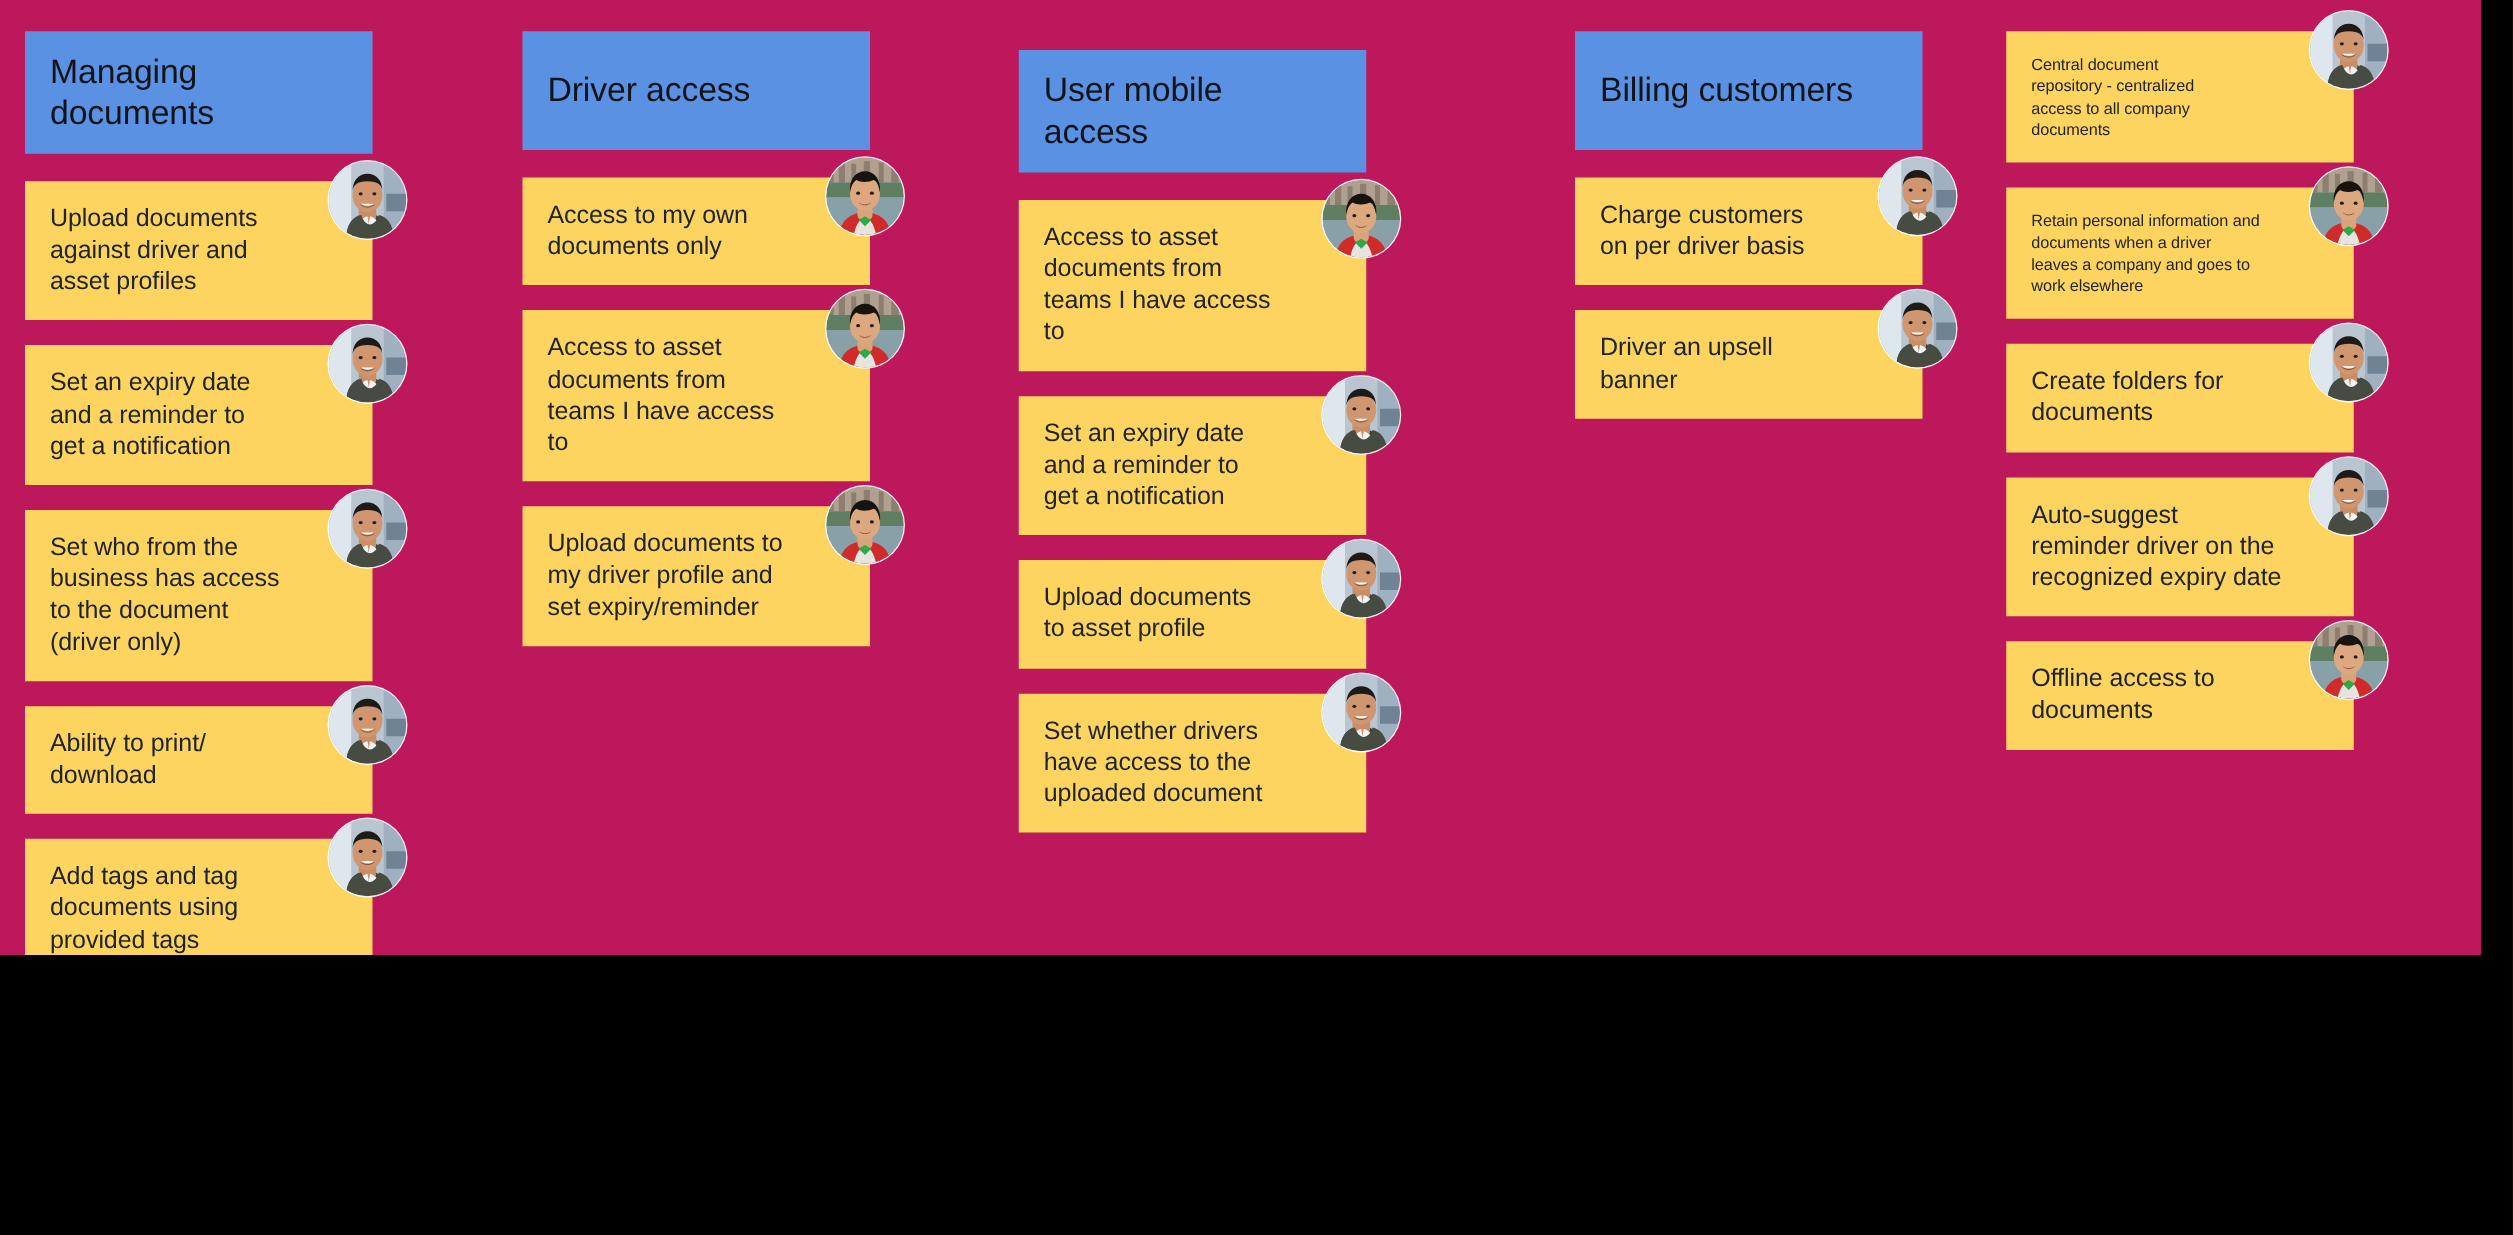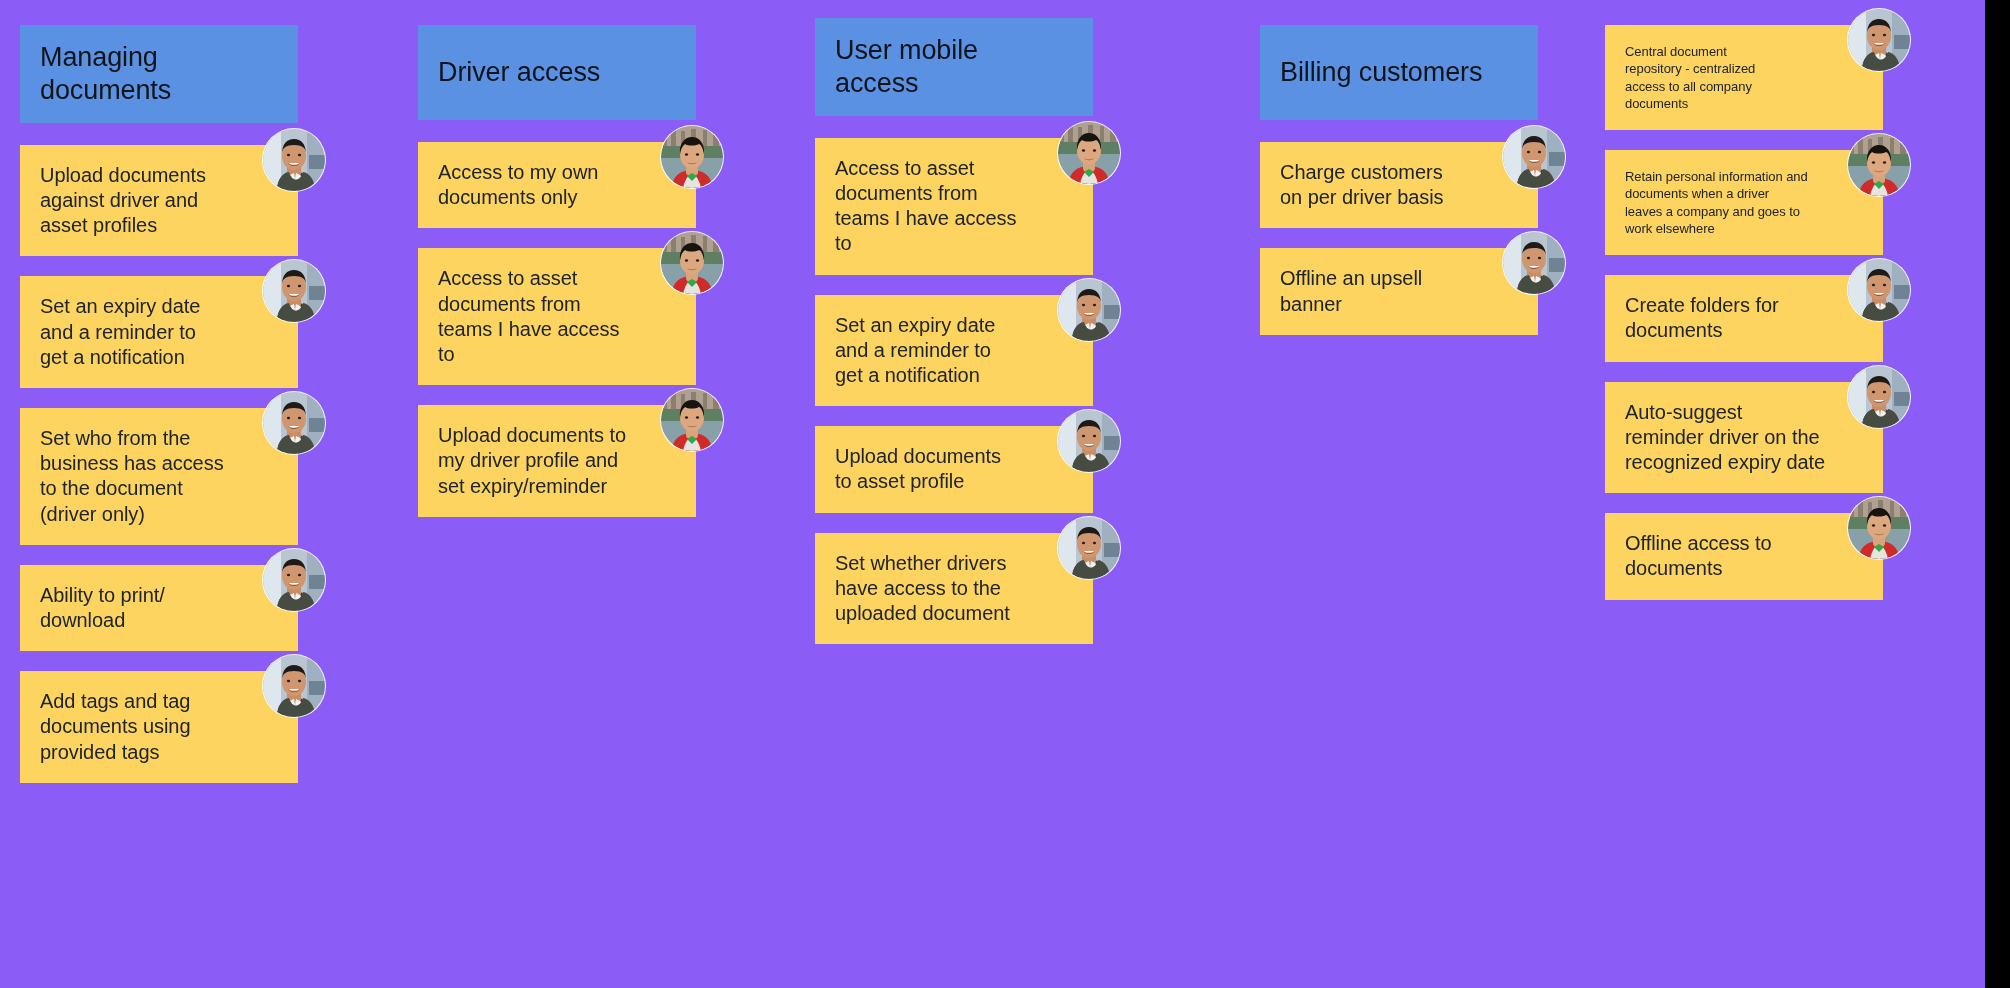--- a/index.html
+++ b/index.html
@@ -10,22 +10,22 @@
   body {
     width: 2010px;
     height: 988px;
     overflow: hidden;
     font-family: "Liberation Sans", sans-serif;
   }
 
   #board {
     position: relative;
     width: 1985px;
-    height: 988px;
-    background: #8b5cf6;
+    height: 764px;
+    background: #be185d;
     overflow: hidden;
   }
 
   .column {
     position: absolute;
     top: 0;
     width: 278px;
   }
 
   .col-header {
@@ -383,21 +383,21 @@
         <ellipse cx="31" cy="29" rx="12" ry="13.5" fill="#dda77f"></ellipse>
         <path d="M19 28c-1-11 5-17 12-17s13 6 12 17c-1-5-2-9-5-10-4 2-11 2-14 0-3 2-4 5-5 10z" fill="#17130f"></path>
         <ellipse cx="25.5" cy="28.5" rx="1.6" ry="1.3" fill="#221c16"></ellipse>
         <ellipse cx="36.5" cy="28.5" rx="1.6" ry="1.3" fill="#221c16"></ellipse>
         <path d="M26 36c3 2 7 2 10 0-2 3-8 3-10 0z" fill="#8a573b"></path>
       </g>
     </svg>
         </div>
       </div>
     </div>
-    <div class="column" style="left: 815px; top: 18px;">
+    <div class="column" style="left: 815px; top: 40px;">
       <div class="col-header">
         <span style="white-space: pre-line;">User mobile
 access</span>
       </div>
       <div class="card-wrap">
         <div class="card">
           <div class="card-text">Access to asset
 documents from
 teams I have access
 to</div>
@@ -561,21 +561,21 @@
         <ellipse cx="25.5" cy="26" rx="1.6" ry="1.3" fill="#23201c"></ellipse>
         <ellipse cx="36.5" cy="26" rx="1.6" ry="1.3" fill="#23201c"></ellipse>
         <path d="M25 34c3 3 9 3 12 0-2 4-10 4-12 0z" fill="#7d4e36"></path>
         <path d="M26 34h10c-1 2-9 2-10 0z" fill="#ffffff"></path>
       </g>
     </svg>
         </div>
       </div>
       <div class="card-wrap">
         <div class="card">
-          <div class="card-text">Offline an upsell
+          <div class="card-text">Driver an upsell
 banner</div>
         </div>
         <div class="avatar">
     <svg viewBox="0 0 62 62" xmlns="http://www.w3.org/2000/svg">
       <defs>
               <clipPath id="cv">
                 <circle cx="31" cy="31" r="31"></circle>
               </clipPath>
             </defs>
       <g clip-path="url(#cv)">

